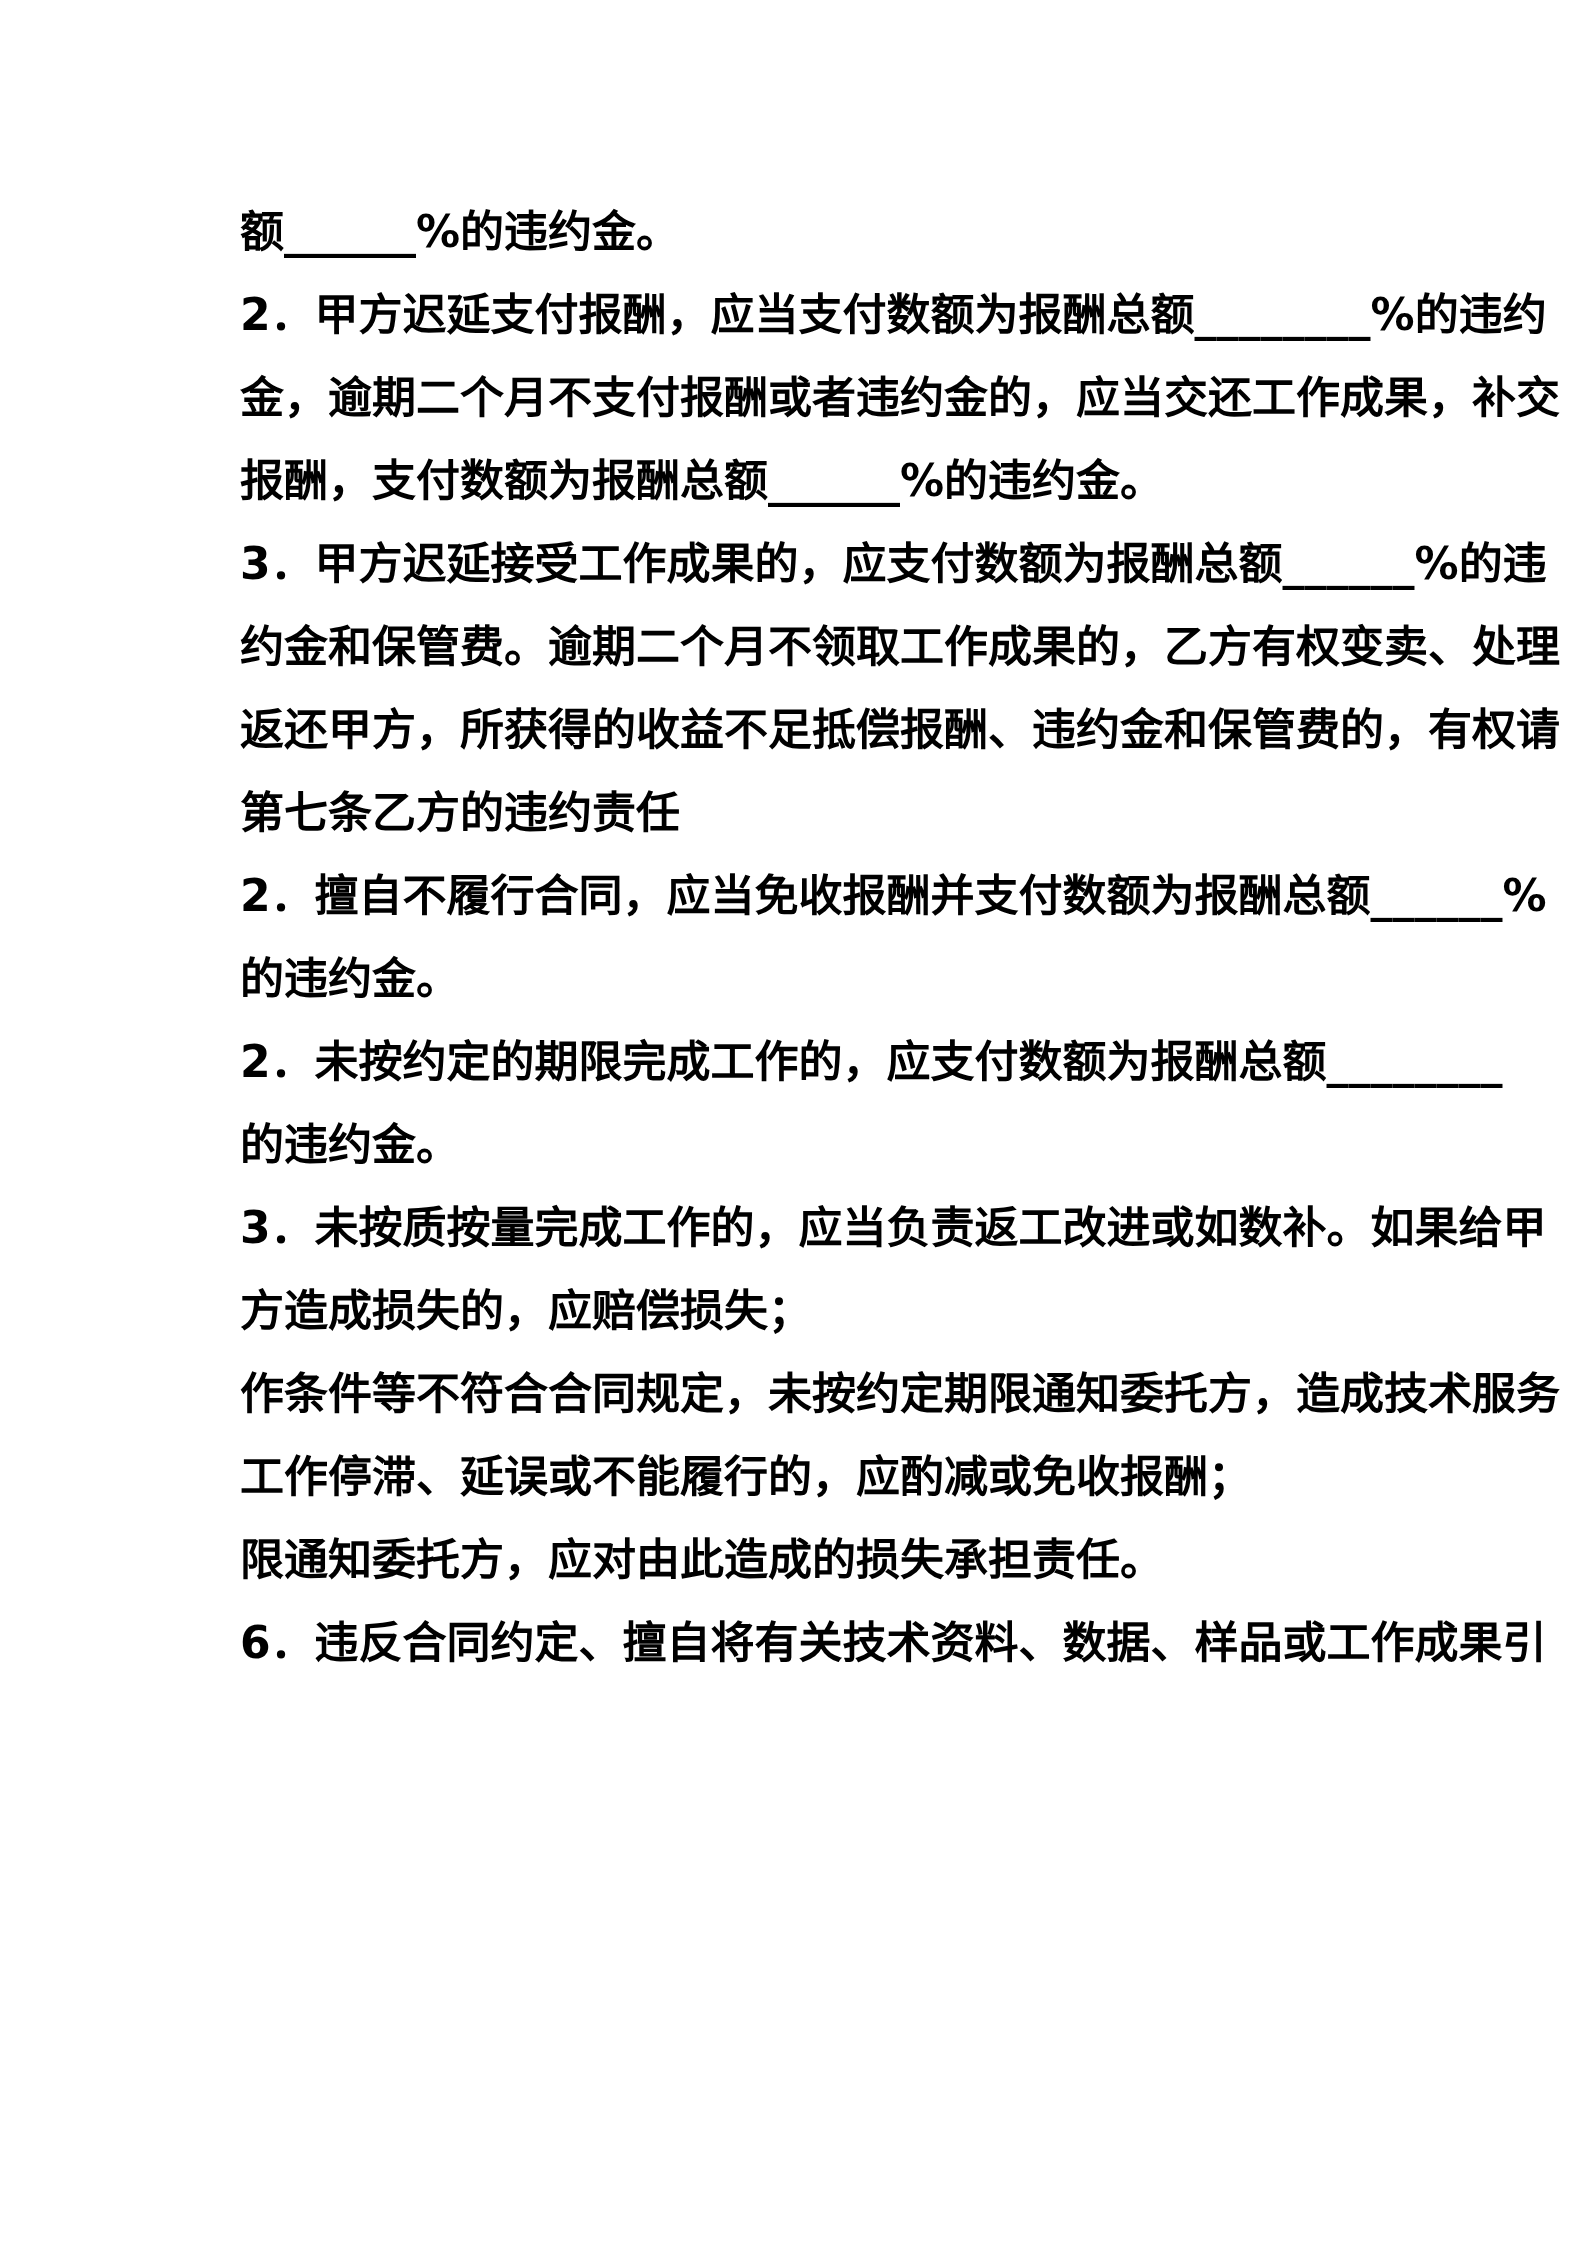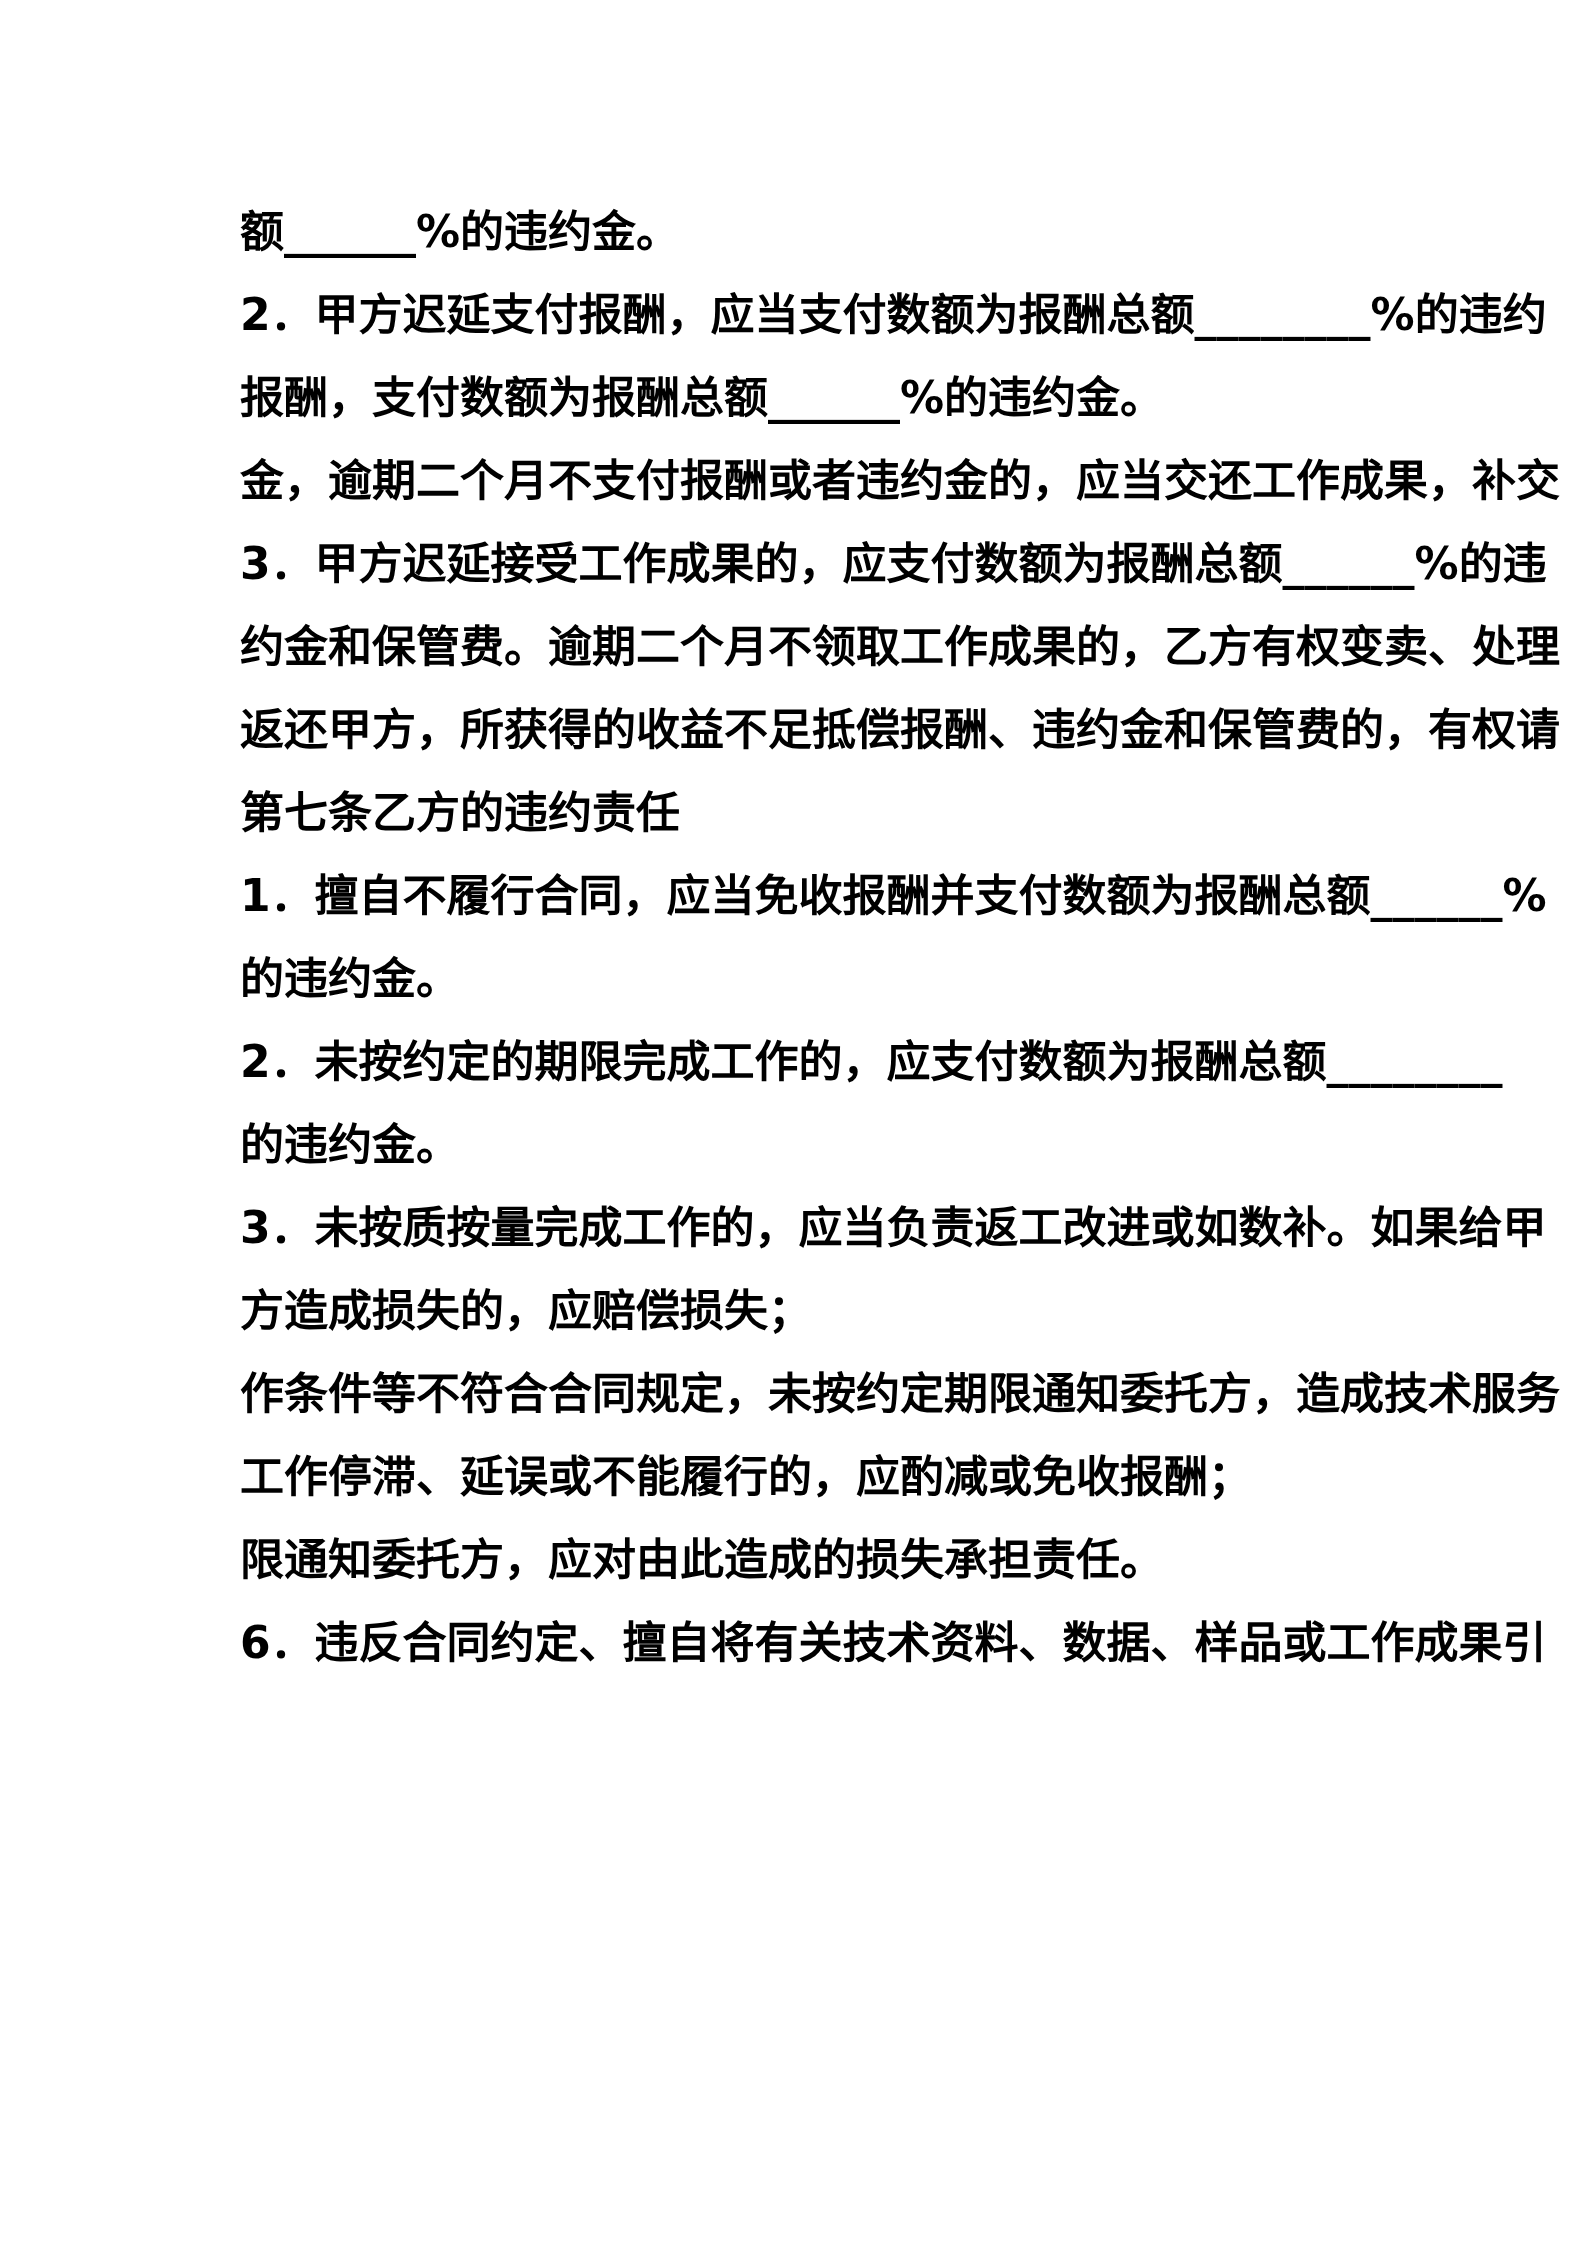--- a/index.html
+++ b/index.html
@@ -32,27 +32,27 @@
     letter-spacing: 0px;
   }
 </style>
 </head>
 <body>
 
 <div class="page">
   <div class="text-block">
     <p class="doc-line">额______%的违约金。</p>
     <p class="doc-line">2．甲方迟延支付报酬，应当支付数额为报酬总额________%的违约</p>
+    <p class="doc-line">金，逾期二个月不支付报酬或者违约金的，应当交还工作成果，补交</p>
     <p class="doc-line">报酬，支付数额为报酬总额______%的违约金。</p>
-    <p class="doc-line">金，逾期二个月不支付报酬或者违约金的，应当交还工作成果，补交</p>
     <p class="doc-line">3．甲方迟延接受工作成果的，应支付数额为报酬总额______%的违</p>
     <p class="doc-line">约金和保管费。逾期二个月不领取工作成果的，乙方有权变卖、处理</p>
     <p class="doc-line">返还甲方，所获得的收益不足抵偿报酬、违约金和保管费的，有权请</p>
     <p class="doc-line">第七条乙方的违约责任</p>
-    <p class="doc-line">1．擅自不履行合同，应当免收报酬并支付数额为报酬总额______%</p>
+    <p class="doc-line">2．擅自不履行合同，应当免收报酬并支付数额为报酬总额______%</p>
     <p class="doc-line">的违约金。</p>
     <p class="doc-line">2．未按约定的期限完成工作的，应支付数额为报酬总额________</p>
     <p class="doc-line">的违约金。</p>
     <p class="doc-line">3．未按质按量完成工作的，应当负责返工改进或如数补。如果给甲</p>
     <p class="doc-line">方造成损失的，应赔偿损失；</p>
     <p class="doc-line">作条件等不符合合同规定，未按约定期限通知委托方，造成技术服务</p>
     <p class="doc-line">工作停滞、延误或不能履行的，应酌减或免收报酬；</p>
     <p class="doc-line">限通知委托方，应对由此造成的损失承担责任。</p>
     <p class="doc-line">6．违反合同约定、擅自将有关技术资料、数据、样品或工作成果引</p>
   </div>

